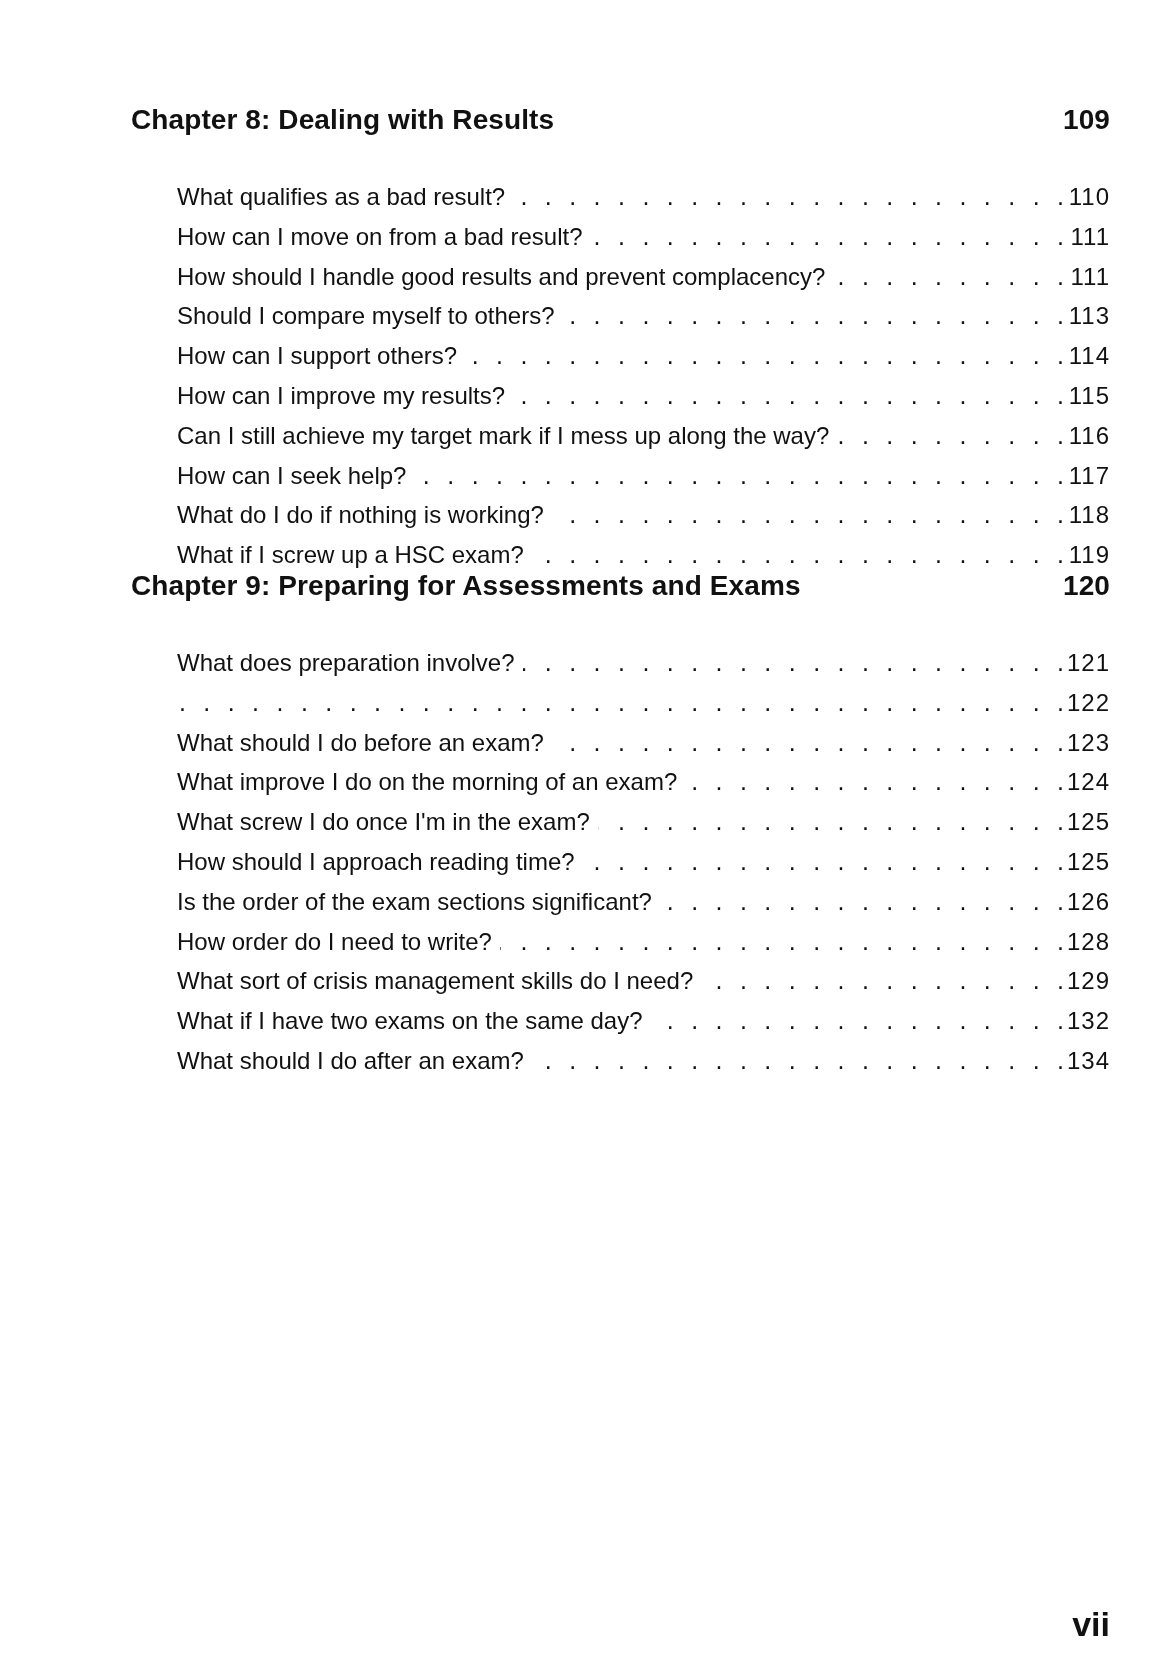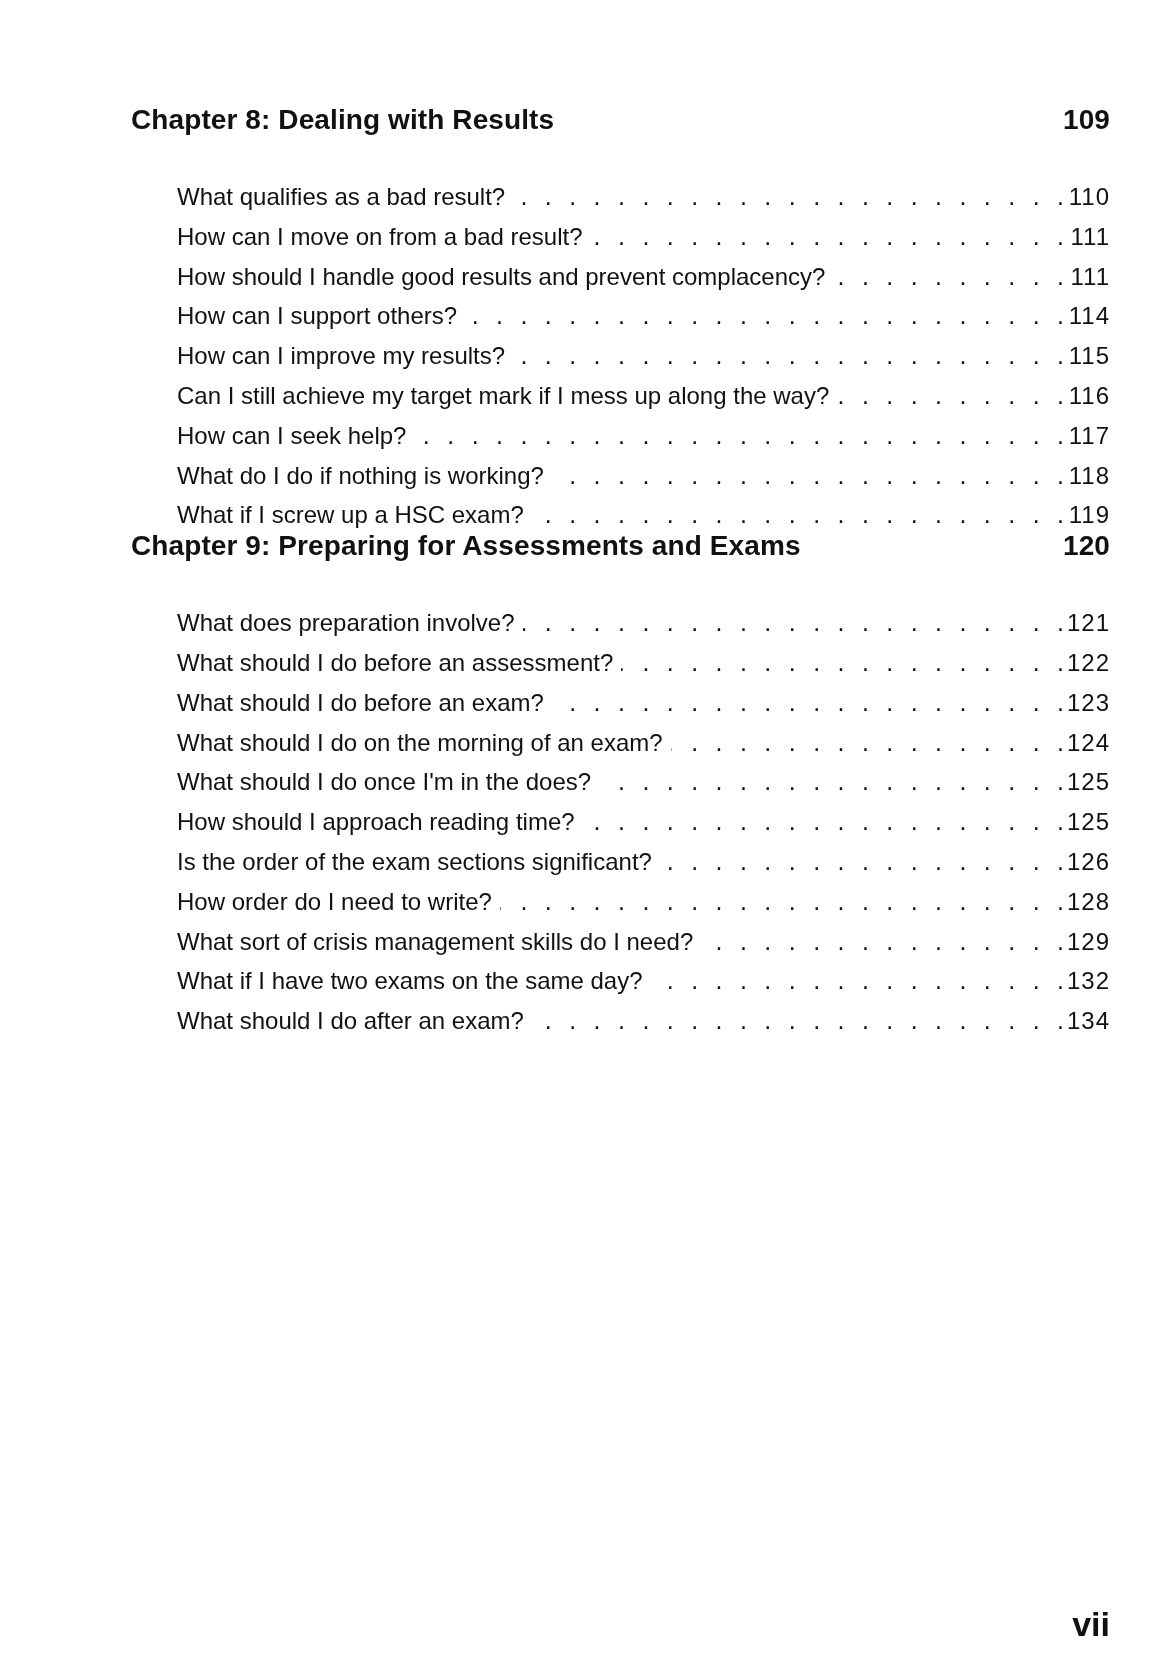--- a/index.html
+++ b/index.html
@@ -103,20 +103,25 @@
           <span class="title">How can I move on from a bad result?</span>
           <span class="leader"></span>
           <span class="page">111</span>
         </li>
       <li class="entry">
           <span class="title">How should I handle good results and prevent complacency?</span>
           <span class="leader"></span>
           <span class="page">111</span>
         </li>
       <li class="entry">
+          <span class="title">Should I compare myself to others?</span>
+          <span class="leader"></span>
+          <span class="page">113</span>
+        </li>
+      <li class="entry">
           <span class="title">How can I support others?</span>
           <span class="leader"></span>
           <span class="page">114</span>
         </li>
       <li class="entry">
           <span class="title">How can I improve my results?</span>
           <span class="leader"></span>
           <span class="page">115</span>
         </li>
       <li class="entry">
@@ -147,36 +152,35 @@
       <span>Chapter 9: Preparing for Assessments and Exams</span>
       <span class="ch-page">120</span>
     </div>
     <ul class="entries">
       <li class="entry">
           <span class="title">What does preparation involve?</span>
           <span class="leader"></span>
           <span class="page">121</span>
         </li>
       <li class="entry">
-          <span class="title">What should I do before an assessment?</span>
           <span class="leader"></span>
           <span class="page">122</span>
         </li>
       <li class="entry">
           <span class="title">What should I do before an exam?</span>
           <span class="leader"></span>
           <span class="page">123</span>
         </li>
       <li class="entry">
-          <span class="title">What should I do on the morning of an exam?</span>
+          <span class="title">What improve I do on the morning of an exam?</span>
           <span class="leader"></span>
           <span class="page">124</span>
         </li>
       <li class="entry">
-          <span class="title">What should I do once I'm in the does?</span>
+          <span class="title">What screw I do once I'm in the exam?</span>
           <span class="leader"></span>
           <span class="page">125</span>
         </li>
       <li class="entry">
           <span class="title">How should I approach reading time?</span>
           <span class="leader"></span>
           <span class="page">125</span>
         </li>
       <li class="entry">
           <span class="title">Is the order of the exam sections significant?</span>

